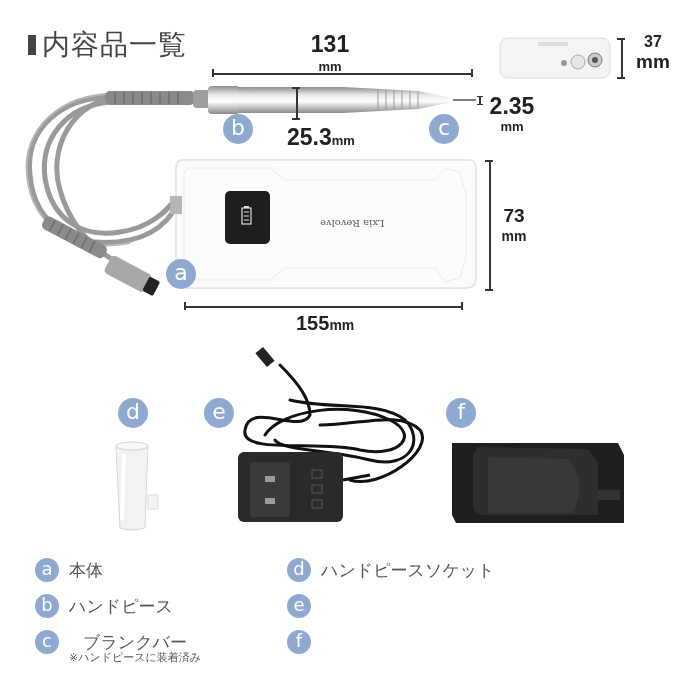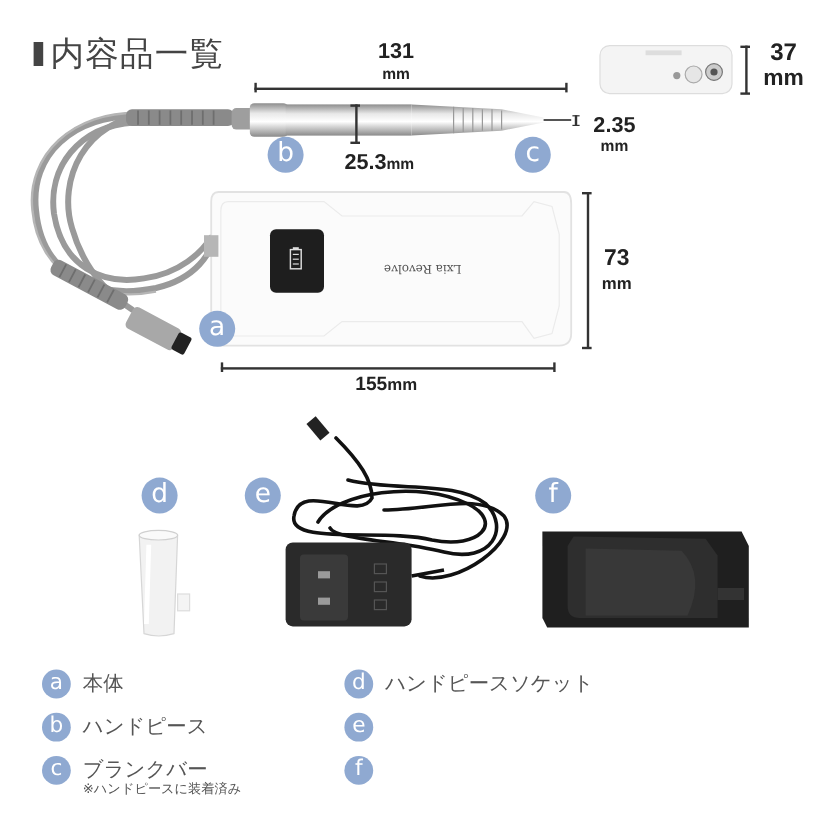--- a/index.html
+++ b/index.html
@@ -8,43 +8,43 @@
 
   .abs { position: absolute; }
 
   
   .title { left: 28px; top: 26px; display: flex; align-items: center; gap: 6px; }
   .title-bar { width: 8px; height: 20px; background: #444; }
   .title-text { font-size: 28px; color: #444; letter-spacing: 1px; }
 
   
   .dim { font-family: "Liberation Sans", sans-serif; color: #222; text-align: center; line-height: 1; }
-  .dim-num { font-size: 18px; font-weight: 600; }
+  .dim-num { font-size: 23px; font-weight: 600; }
   .dim-unit { font-size: 13px; font-weight: 600; }
-  .dim-big { font-size: 20px; font-weight: 600; }
+  .dim-big { font-size: 16px; font-weight: 600; }
   .dim-bigunit { font-size: 19px; font-weight: 600; }
 
   .hline { height: 1.5px; background: #333; }
   .vline { width: 1.5px; background: #333; }
   .tick-v { width: 1.5px; height: 8px; background: #333; }
   .tick-h { height: 1.5px; width: 8px; background: #333; }
 
   
   .badge {
     width: 30px; height: 30px; border-radius: 50%;
     background: #8fa9d1; color: #fff;
     display: flex; align-items: center; justify-content: center;
     font-family: "DejaVu Sans", sans-serif; font-size: 22px; line-height: 1;
     padding-bottom: 3px;
   }
   .badge.sm { width: 24px; height: 24px; font-size: 18px; padding-bottom: 2px; }
 
   
   .legend-item { display: flex; align-items: flex-start; gap: 10px; }
-  .legend-label { font-size: 17px; color: #555; line-height: 24px; }
+  .legend-label { font-size: 17px; color: #555; line-height: 24px; text-align: center; }
   .legend-note { font-size: 11px; color: #555; line-height: 12px; margin-top: -2px; }
 </style>
 </head>
 <body>
 
 <div class="abs title">
   <div class="title-bar"></div>
   <div class="title-text">内容品一覧</div>
 </div>
 
@@ -167,21 +167,21 @@
 <div class="abs tick-h" style="left:485px;top:289px"></div>
 <div class="abs dim" style="left:494px;top:206px;width:40px">
   <div class="dim-num" style="font-size:19px">73</div>
   <div class="dim-unit" style="font-size:14px;margin-top:4px">mm</div>
 </div>
 
 <div class="abs hline" style="left:184px;top:306px;width:278px"></div>
 <div class="abs tick-v" style="left:184px;top:302px"></div>
 <div class="abs tick-v" style="left:461px;top:302px"></div>
 <div class="abs dim" style="left:296px;top:313px">
-  <span class="dim-num" style="font-size:16px">155</span><span class="dim-unit" style="font-size:14px">mm</span>
+  <span class="dim-num" style="font-size:20px">155</span><span class="dim-unit" style="font-size:14px">mm</span>
 </div>
 
 <div class="abs badge" style="left:166px;top:259px">a</div>
 <div class="abs badge" style="left:223px;top:114px">b</div>
 <div class="abs badge" style="left:429px;top:114px">c</div>
 <div class="abs badge" style="left:118px;top:398px">d</div>
 <div class="abs badge" style="left:204px;top:398px">e</div>
 <div class="abs badge" style="left:446px;top:398px">f</div>
 
 <svg class="abs" style="left:110px;top:440px" width="55" height="95">

